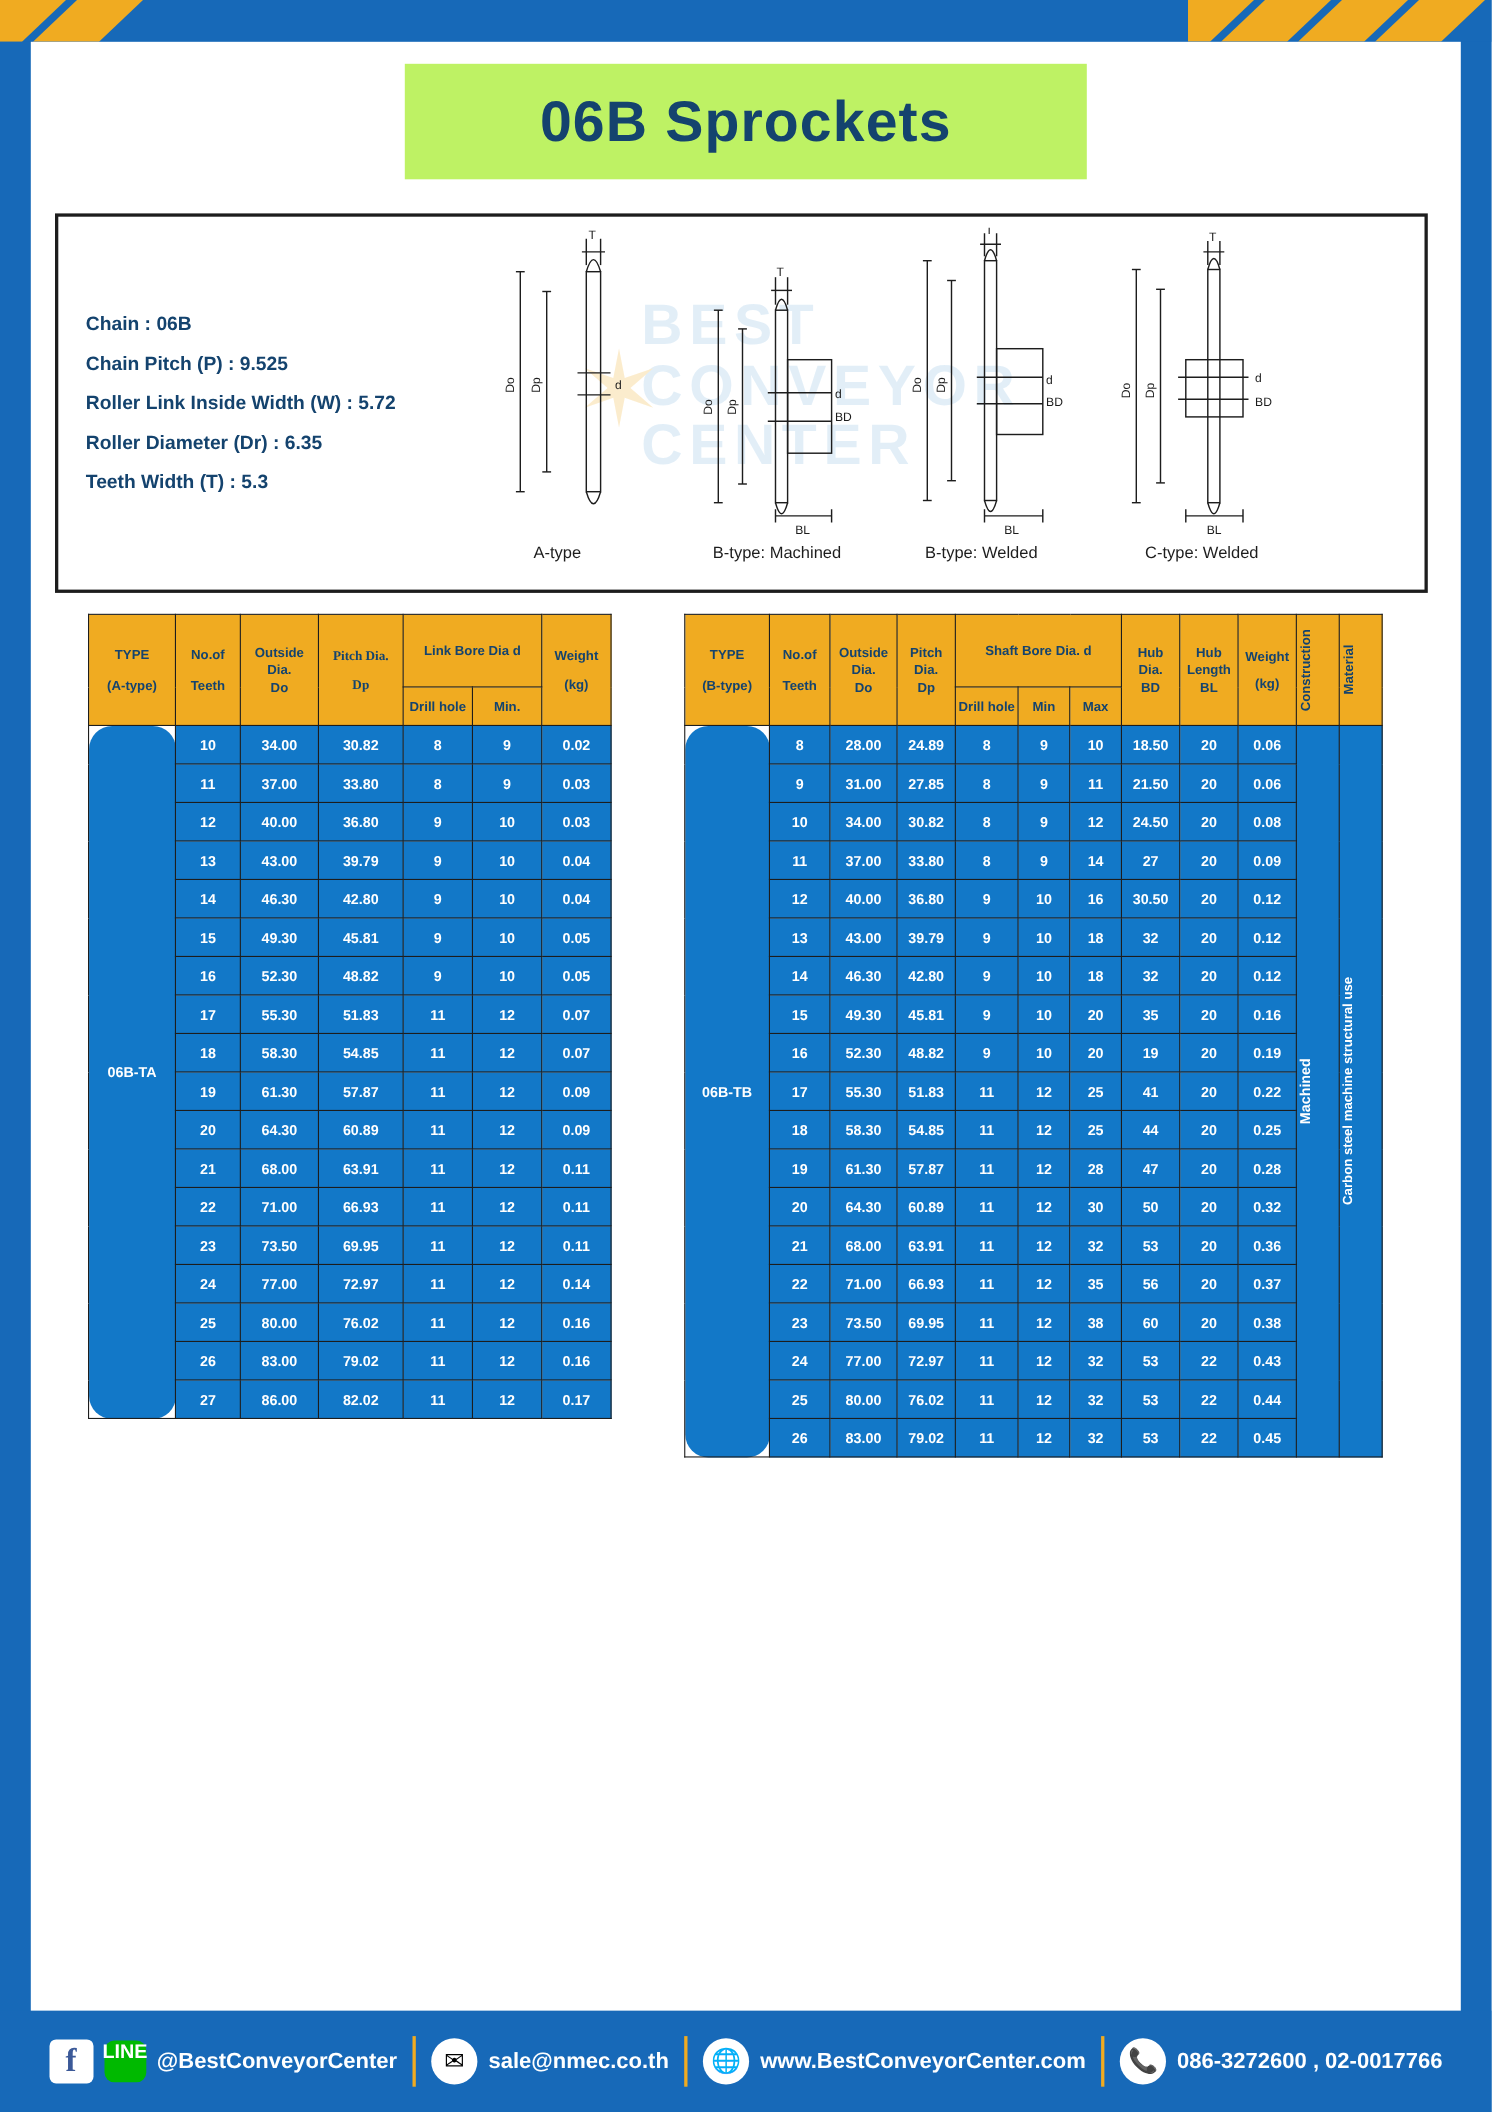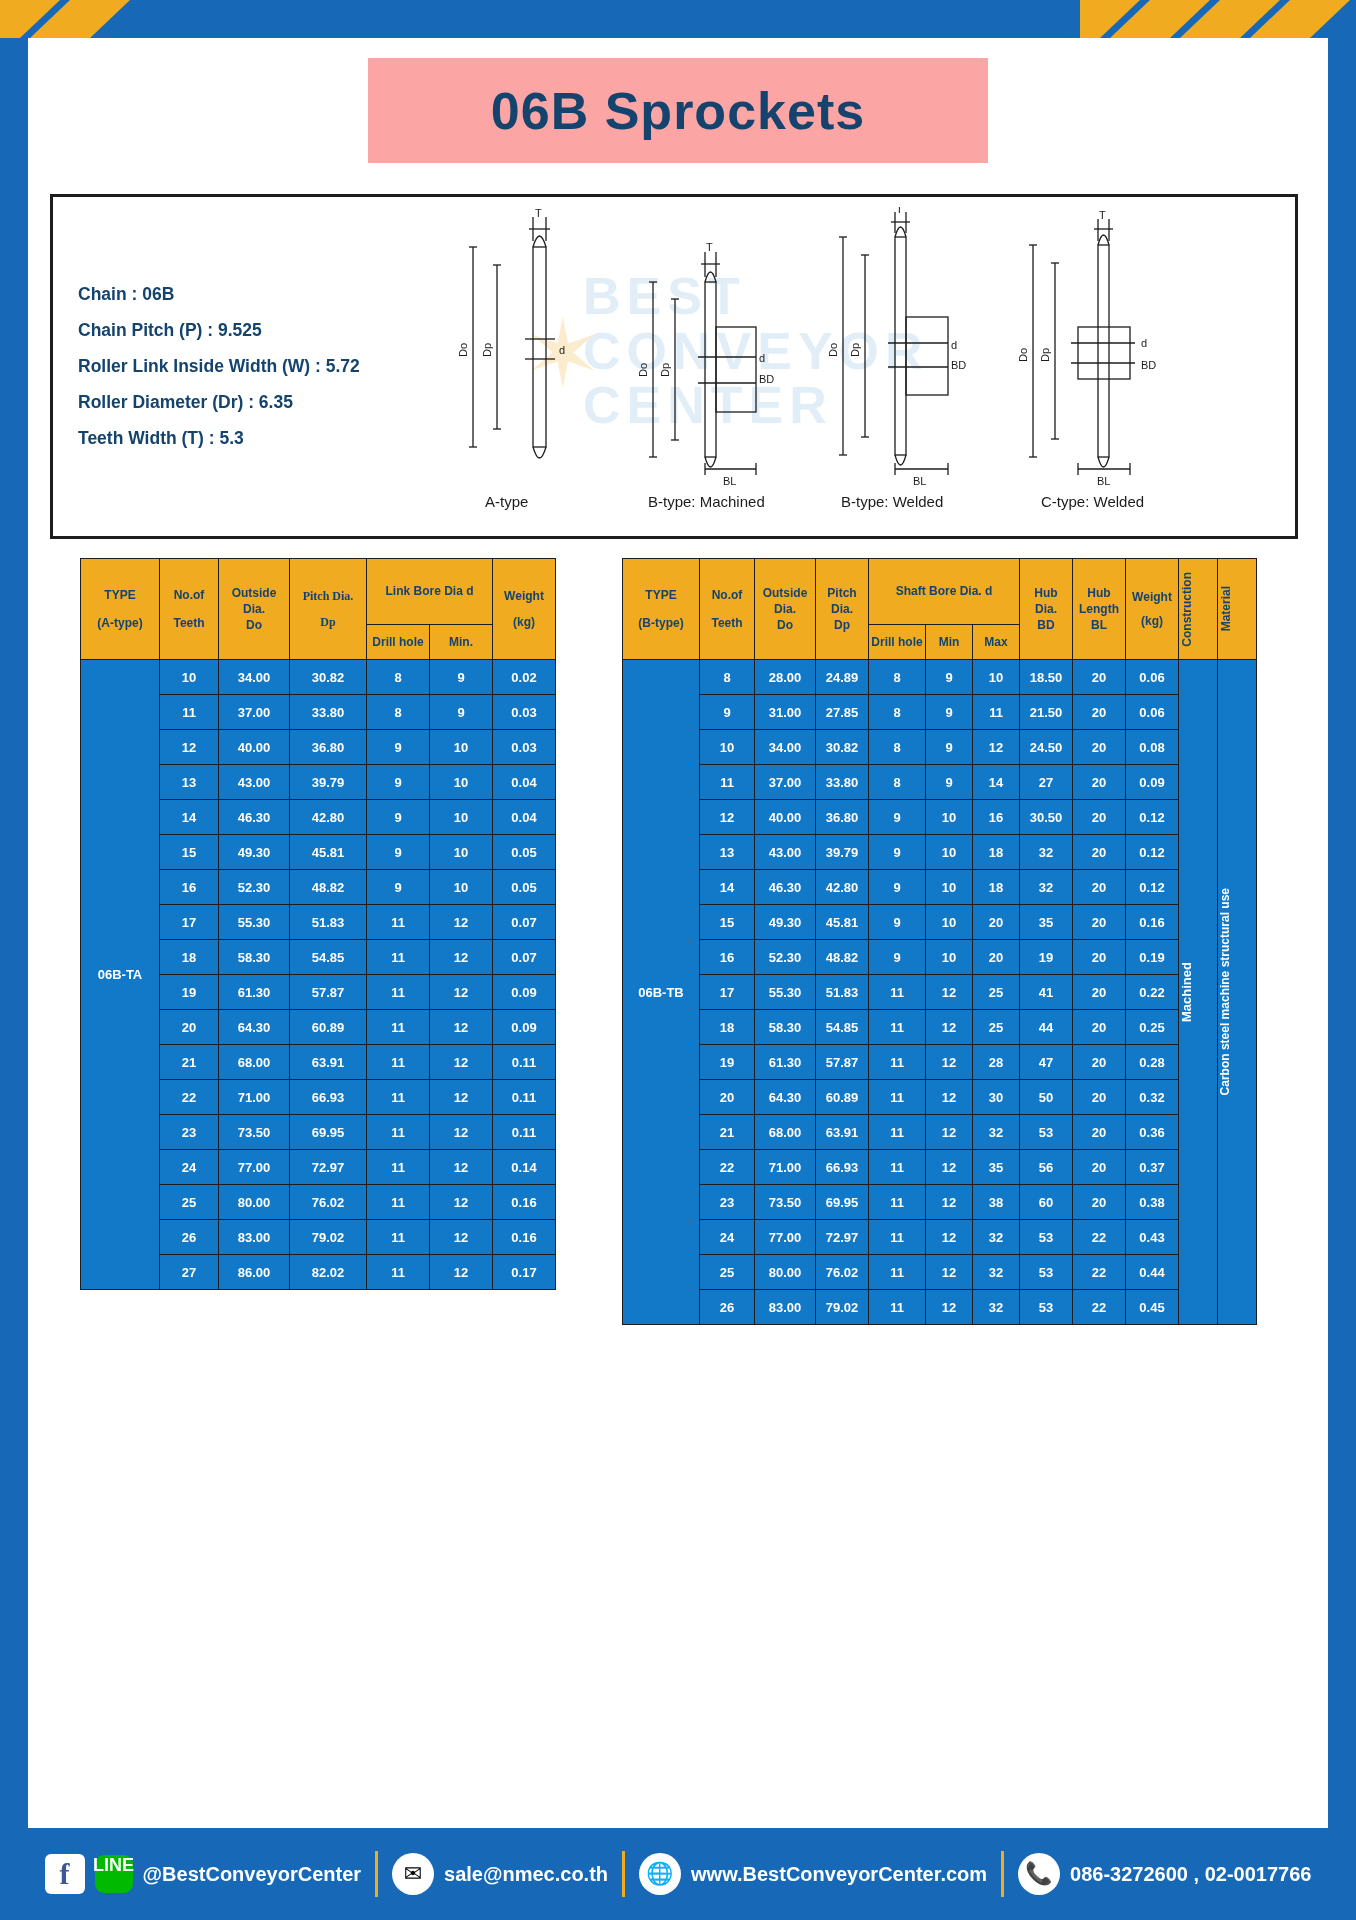--- a/index.html
+++ b/index.html
@@ -13,21 +13,21 @@
   .chev-band{position:absolute;top:0;left:0;width:1356px;height:38px;background:#1769b8;overflow:hidden;}
   .chev{position:absolute;top:0;width:120px;height:38px;}
   .chev svg{display:block;}
   .page{
     position:absolute;left:28px;top:38px;width:1300px;height:1790px;
     background:#ffffff;
   }
   
   .title-wrap{position:absolute;left:0;top:20px;width:1300px;display:flex;justify-content:center;}
   .title-box{
-    background:#fca5a5;width:620px;height:105px;
+    background:#bef264;width:620px;height:105px;
     display:flex;align-items:center;justify-content:center;
   }
   .title-box span{
     font-size:52px;font-weight:bold;color:#14436e;letter-spacing:1px;
   }
   
   .spec-panel{
     position:absolute;left:22px;top:156px;width:1248px;height:345px;
     border:3px solid #1d1d1d;background:#fff;box-sizing:border-box;
   }
@@ -55,21 +55,21 @@
     font-weight:bold;padding:0;
   }
   thead th{background:#f0ab21;height:auto;font-size:12px;line-height:1.35;}
   tbody td{background:#1278c8;color:#ffffff;height:34px;font-size:13px;}
   .hdr-tall{height:100px;}
   .vert{
     writing-mode:vertical-rl;text-orientation:mixed;transform:rotate(180deg);
     white-space:nowrap;
   }
   .vert-cell{background:#1278c8;color:#ffffff;}
-  .type-cell{background:#1278c8;color:#ffffff;font-size:13px;}
+  .type-cell{background:#1278c8;color:#ffffff;font-size:13px;border-radius:21px;}
   
   .footer{
     position:absolute;left:0;bottom:0;width:1356px;height:92px;background:#1769b8;
     display:flex;align-items:center;justify-content:center;gap:0px;
   }
   .fitem{display:flex;align-items:center;gap:10px;padding:0 14px;}
   .fitem .ftxt{color:#ffffff;font-size:20px;font-weight:bold;}
   .fdiv{width:3px;height:46px;background:#f0ab21;}
   .circ{
     width:42px;height:42px;border-radius:50%;background:#ffffff;

